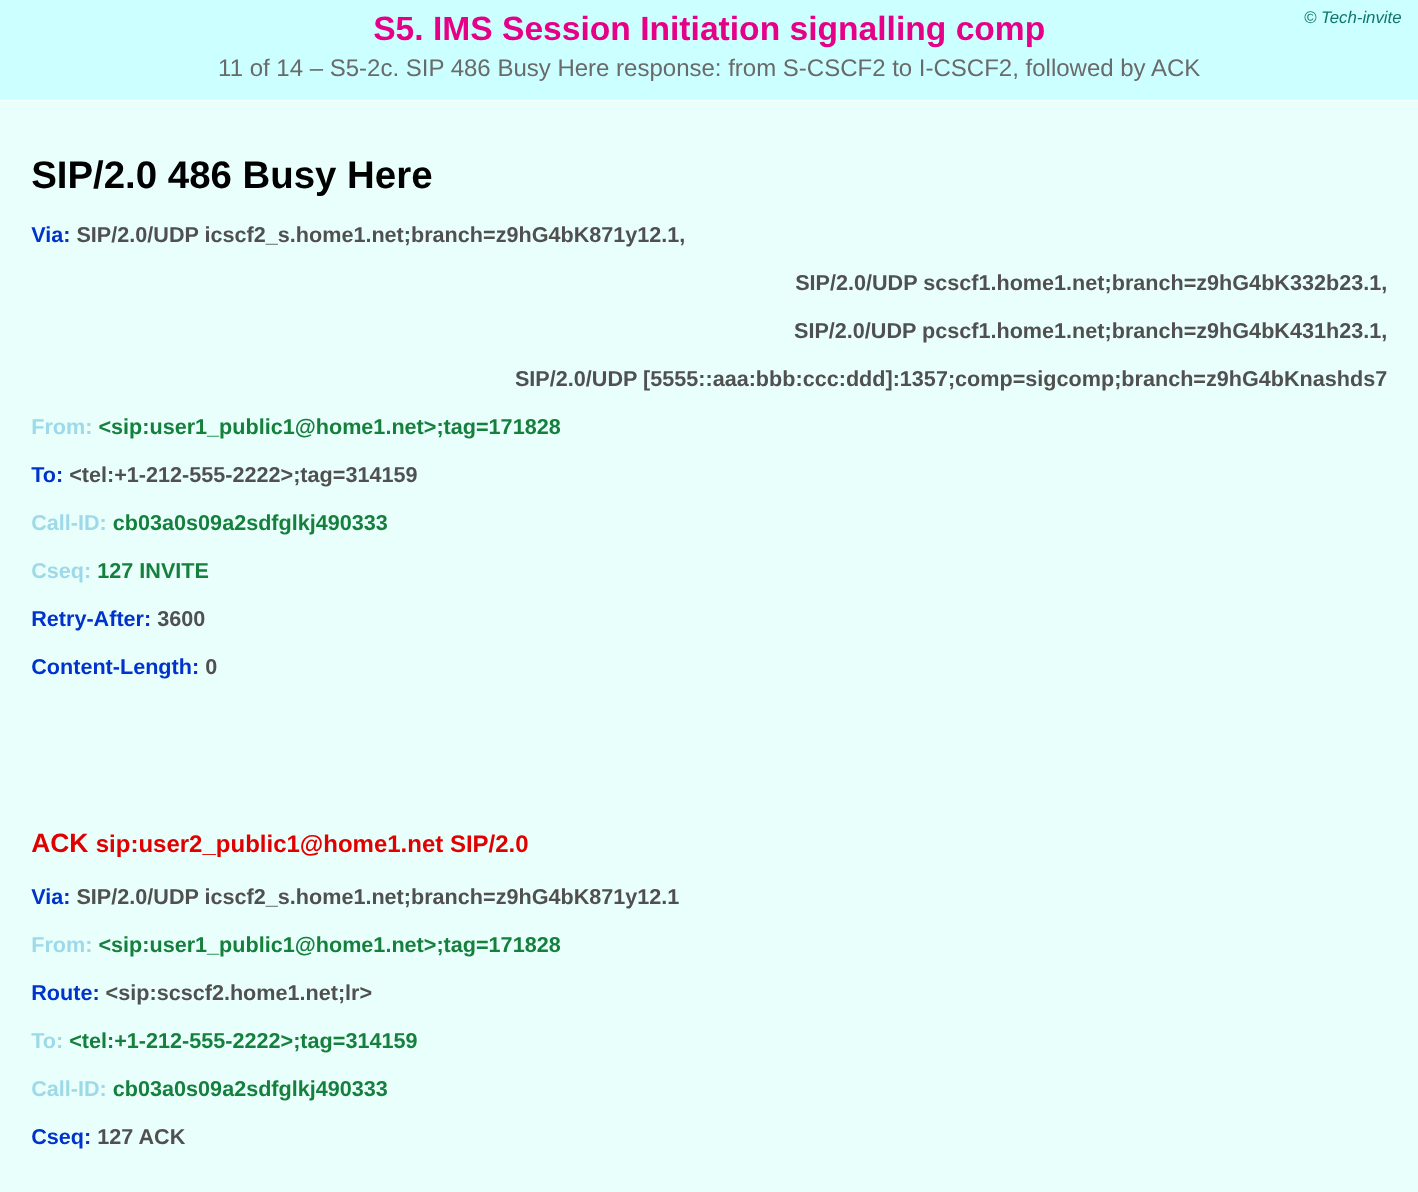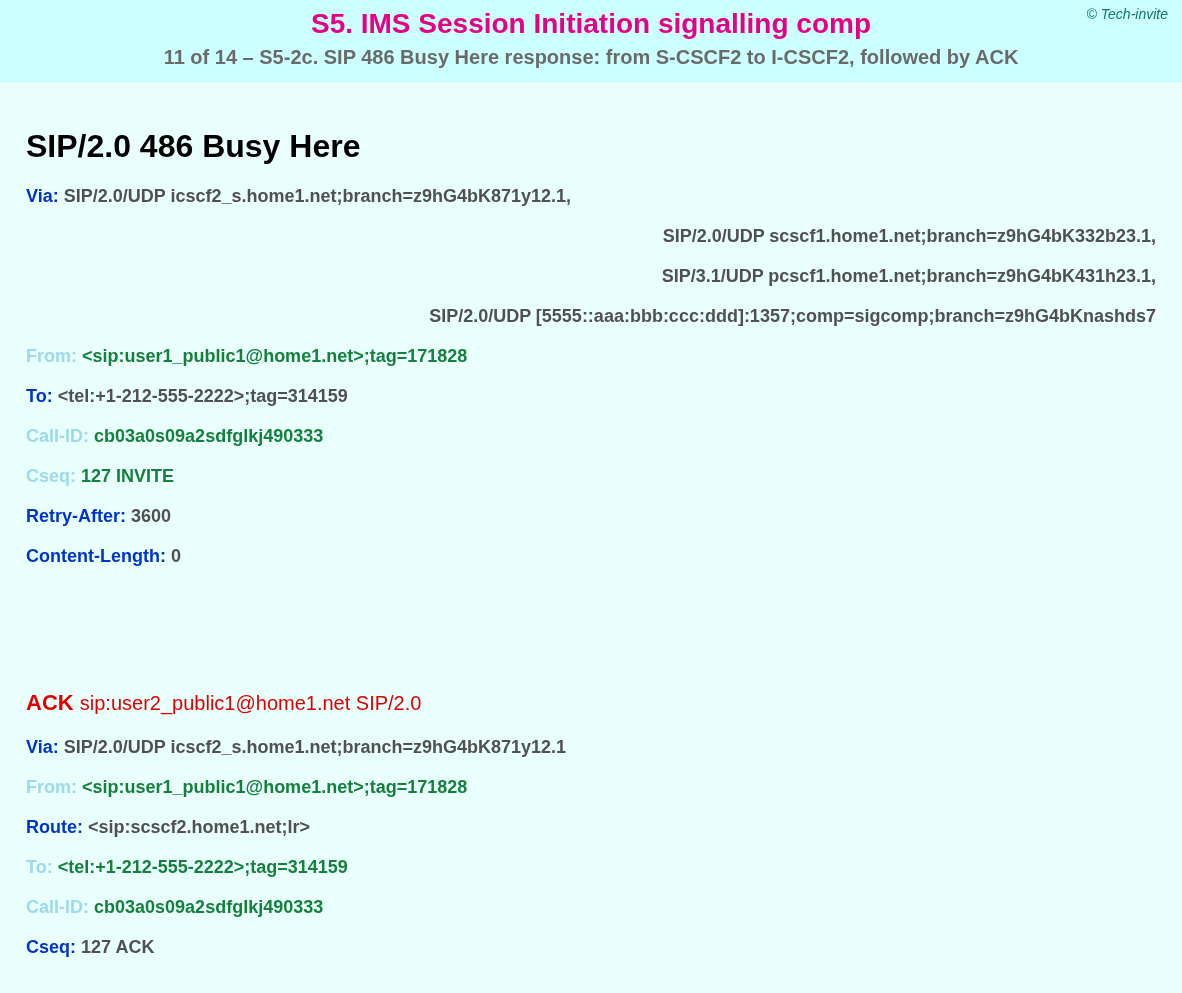--- a/index.html
+++ b/index.html
@@ -29,21 +29,21 @@
     }
     .big-title {
       color: #e50087;
       font-size: 28px;
       font-weight: bold;
       margin-bottom: 6px;
     }
     .subtitle {
       color: #6a6a6a;
       font-size: 20px;
-      font-weight: bold;
+      font-weight: normal;
     }
     .content {
       background: #e9fffb;
       padding: 44px 26px 30px 26px;
       min-height: 900px;
     }
     .block {
       margin-bottom: 120px;
     }
     .block:last-child {
@@ -57,21 +57,21 @@
     }
     .msg-title-red {
       color: #e10000;
       font-size: 22px;
       font-weight: bold;
       margin-bottom: 18px;
     }
     .msg-title-red .addr {
       color: #e10000;
       font-size: 20px;
-      font-weight: normal;
+      font-weight: bold;
     }
     .hdr-row {
       margin-bottom: 13px;
       font-size: 18px;
       line-height: 1.5;
     }
     .hdr-name-blue {
       color: #0033cc;
       font-weight: bold;
     }
@@ -112,21 +112,21 @@
 <div class="content">
 
   <div class="block">
     <div class="msg-title-orange">SIP/2.0 486 Busy Here</div>
 
     <div class="hdr-row">
       <span class="hdr-name-blue"><span>Via</span><span class="colon">:</span></span>
       <span class="hdr-val-dark">SIP/2.0/UDP icscf2_s.home1.net;branch=z9hG4bK871y12.1,</span>
     </div>
     <div class="via-cont">SIP/2.0/UDP scscf1.home1.net;branch=z9hG4bK332b23.1,</div>
-    <div class="via-cont">SIP/3.1/UDP pcscf1.home1.net;branch=z9hG4bK431h23.1,</div>
+    <div class="via-cont">SIP/2.0/UDP pcscf1.home1.net;branch=z9hG4bK431h23.1,</div>
     <div class="via-cont">SIP/2.0/UDP [5555::aaa:bbb:ccc:ddd]:1357;comp=sigcomp;branch=z9hG4bKnashds7</div>
 
     <div class="hdr-row">
       <span class="hdr-name-light"><span>From</span>:</span>
       <span class="hdr-val-light">&lt;sip:user1_public1@home1.net&gt;;tag=171828</span>
     </div>
 
     <div class="hdr-row">
       <span class="hdr-name-blue"><span>To</span>:</span>
       <span class="hdr-val-dark">&lt;tel:+1-212-555-2222&gt;;tag=314159</span>

